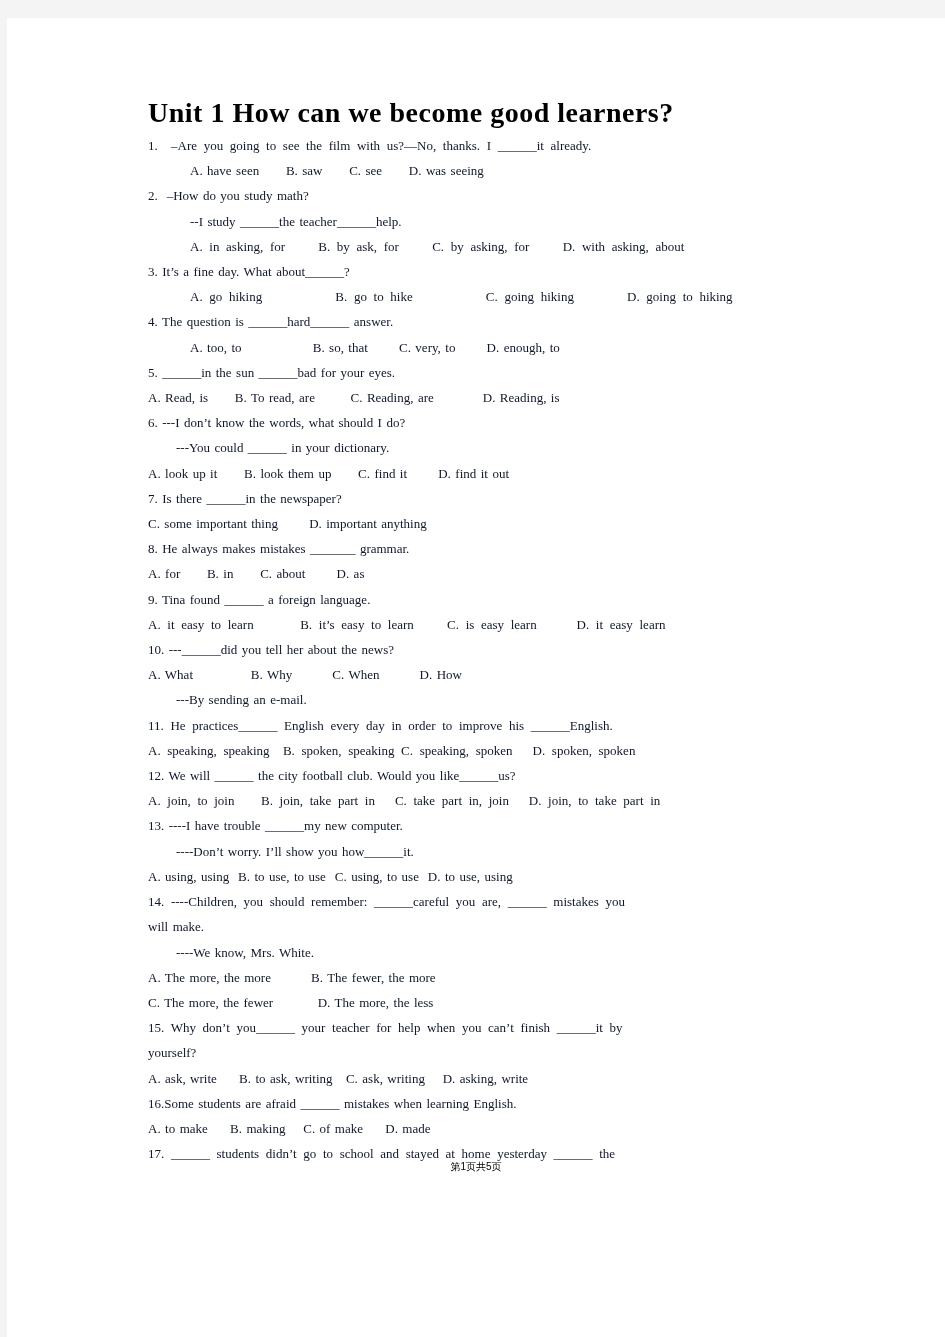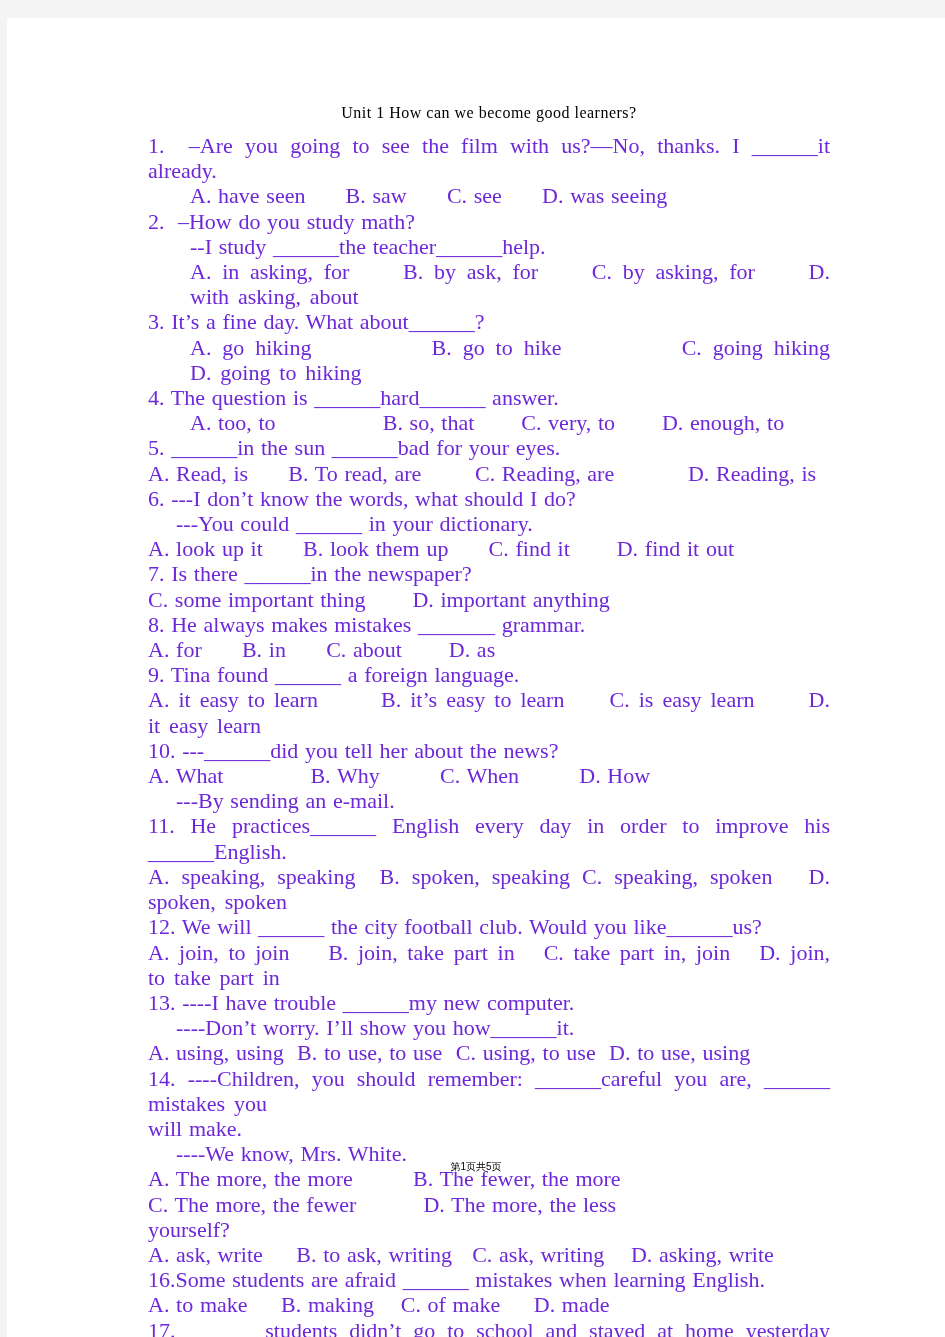--- a/index.html
+++ b/index.html
@@ -23,33 +23,33 @@
     background: #ffffff;
     box-sizing: border-box;
   }
   .content {
     position: absolute;
     left: 141px;
     top: 80px;
     width: 682px;
   }
   .doc-title {
-    text-align: center;
-    font-weight: normal;
-    font-size: 16px;
+    text-align: left;
+    font-weight: bold;
+    font-size: 28px;
     line-height: 30px;
     letter-spacing: 0.5px;
     color: #000;
     margin: 0 0 5px 0;
     white-space: nowrap;
   }
   .line {
-    font-size: 22px;
+    font-size: 13px;
     line-height: 25.2px;
-    color: #6d28d9;
+    color: #0f172a;
     text-align: justify;
     text-justify: inter-word;
     word-spacing: 1.2px;
     margin: 0;
     white-space: pre-wrap;
   }
   
   .ind-0  { padding-left: 0px; }
   .ind-2  { padding-left: 28px; }
   .ind-3  { padding-left: 42px; }
@@ -105,20 +105,21 @@
         <p class="line ind-0">12. We will ______ the city football club. Would you like______us?</p>
         <p class="line ind-0 wide">A. join, to join    B. join, take part in   C. take part in, join   D. join, to take part in</p>
         <p class="line ind-0">13. ----I have trouble ______my new computer.</p>
         <p class="line ind-2">----Don’t worry. I’ll show you how______it.</p>
         <p class="line ind-0">A. using, using  B. to use, to use  C. using, to use  D. to use, using</p>
         <p class="line ind-0 wide">14. ----Children, you should remember: ______careful you are, ______ mistakes you</p>
         <p class="line ind-0">will make.</p>
         <p class="line ind-2">----We know, Mrs. White.</p>
         <p class="line ind-0">A. The more, the more         B. The fewer, the more</p>
         <p class="line ind-0">C. The more, the fewer          D. The more, the less</p>
+        <p class="line ind-0 wide">15. Why don’t you______ your teacher for help when you can’t finish ______it by</p>
         <p class="line ind-0">yourself?</p>
         <p class="line ind-0">A. ask, write     B. to ask, writing   C. ask, writing    D. asking, write</p>
         <p class="line ind-0">16.Some students are afraid ______ mistakes when learning English.</p>
         <p class="line ind-0">A. to make     B. making    C. of make     D. made</p>
         <p class="line ind-0 wide">17. ______ students didn’t go to school and stayed at home yesterday ______ the</p>
       </div>
 
   </div>
 
   <div class="footer">第1页共5页</div>

